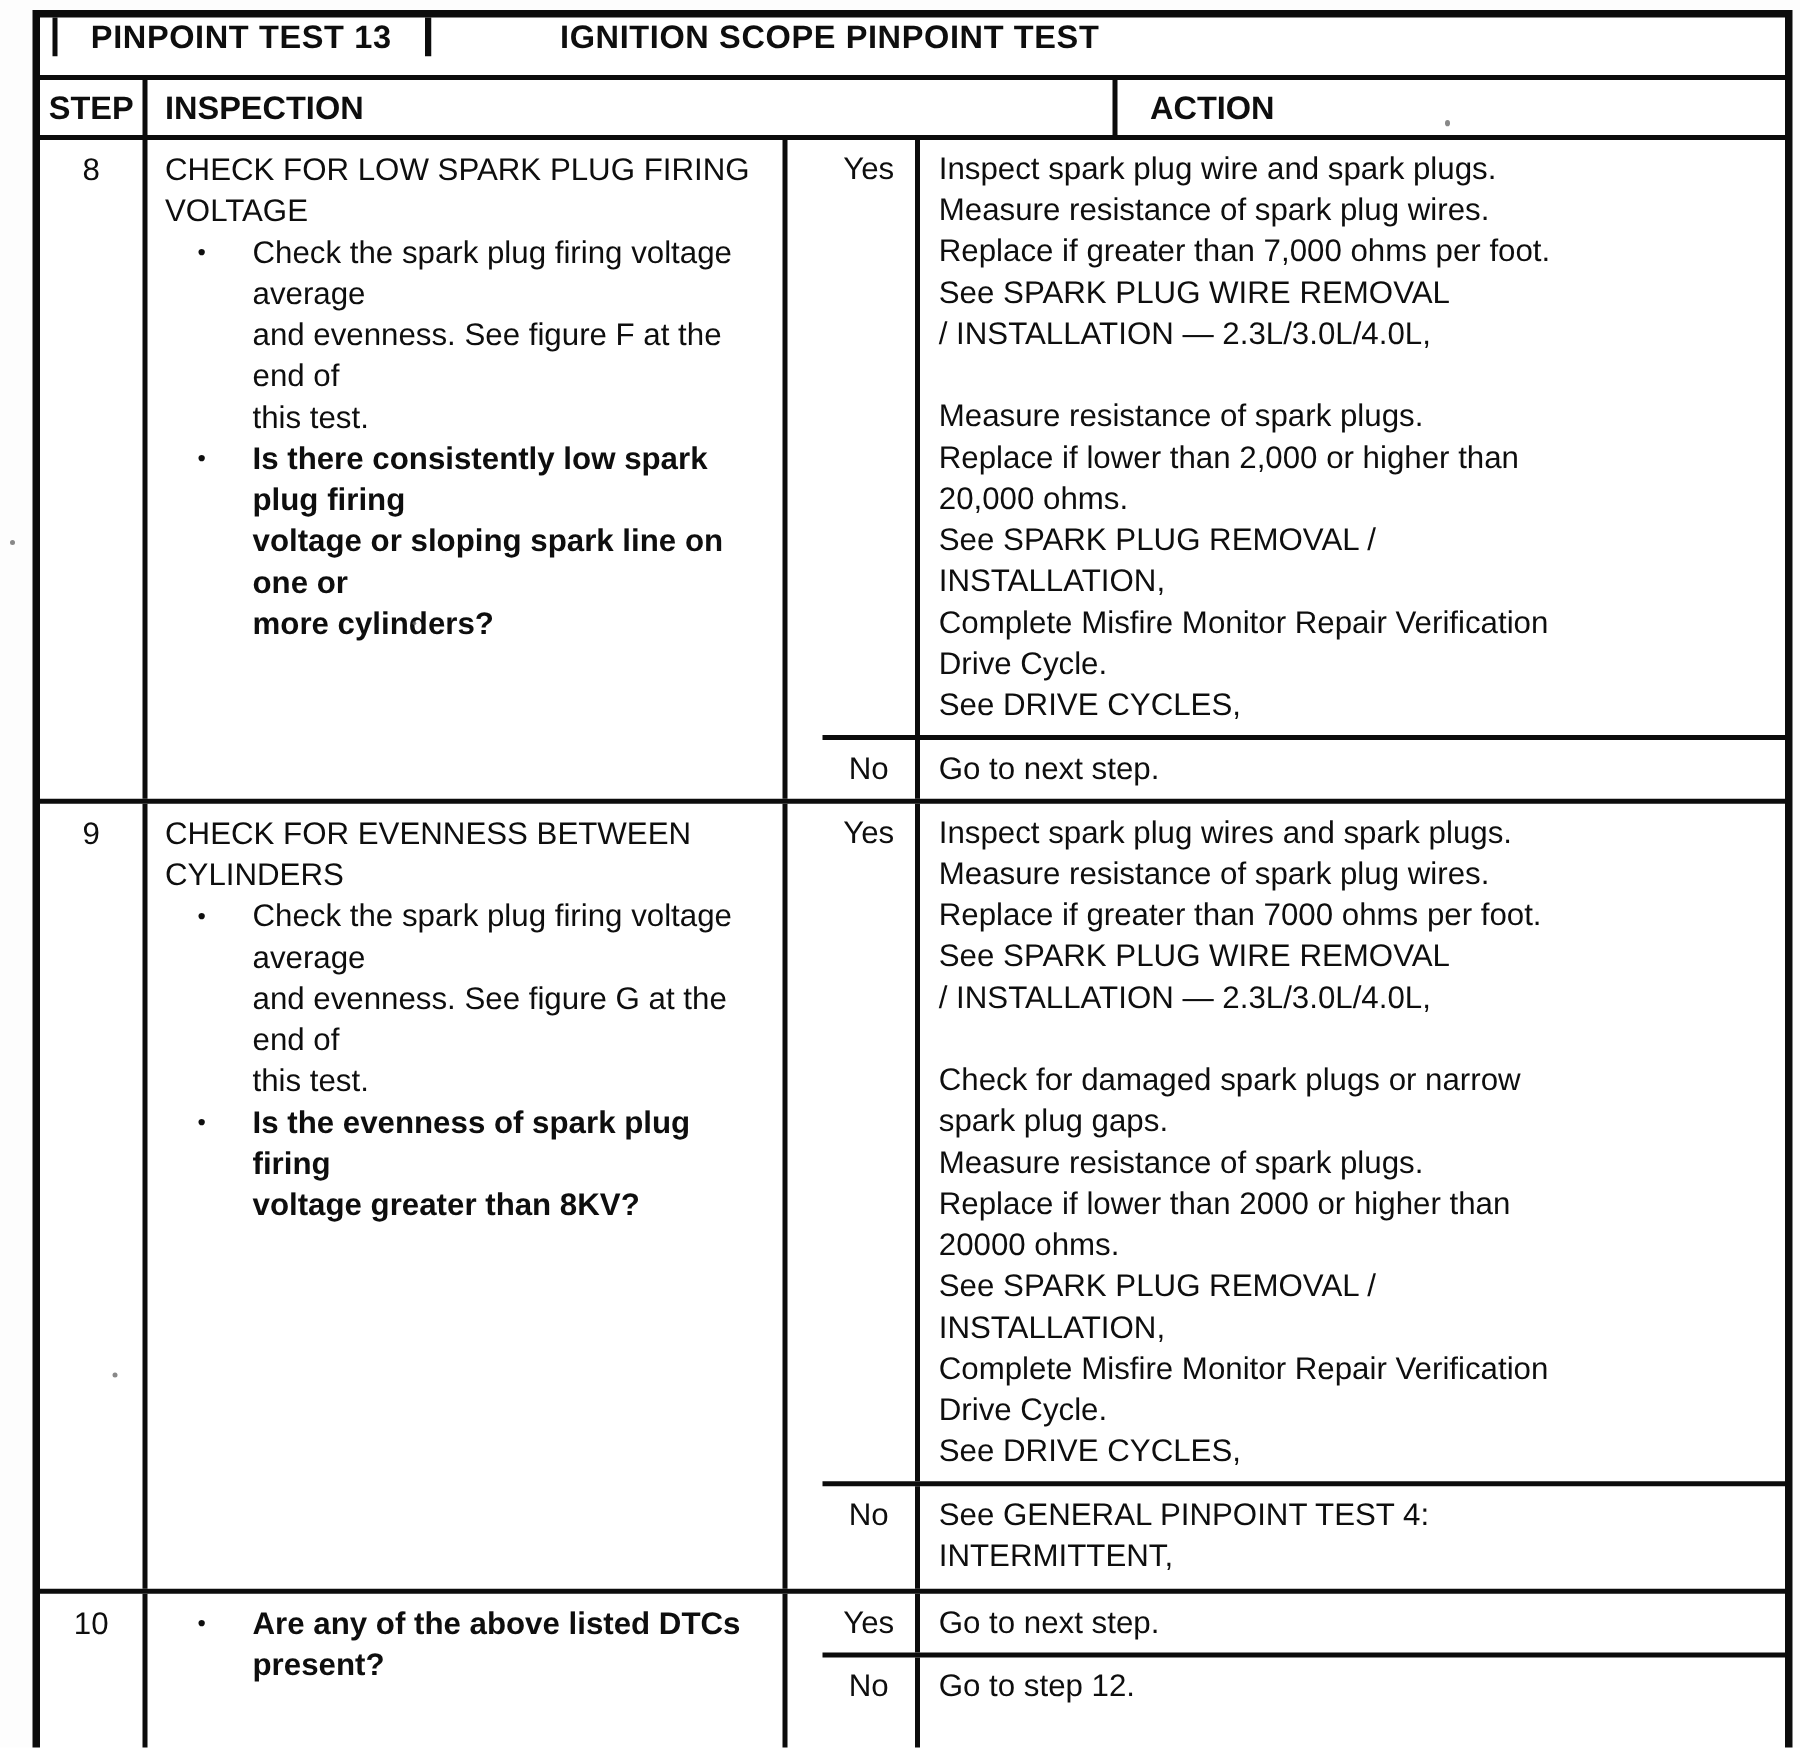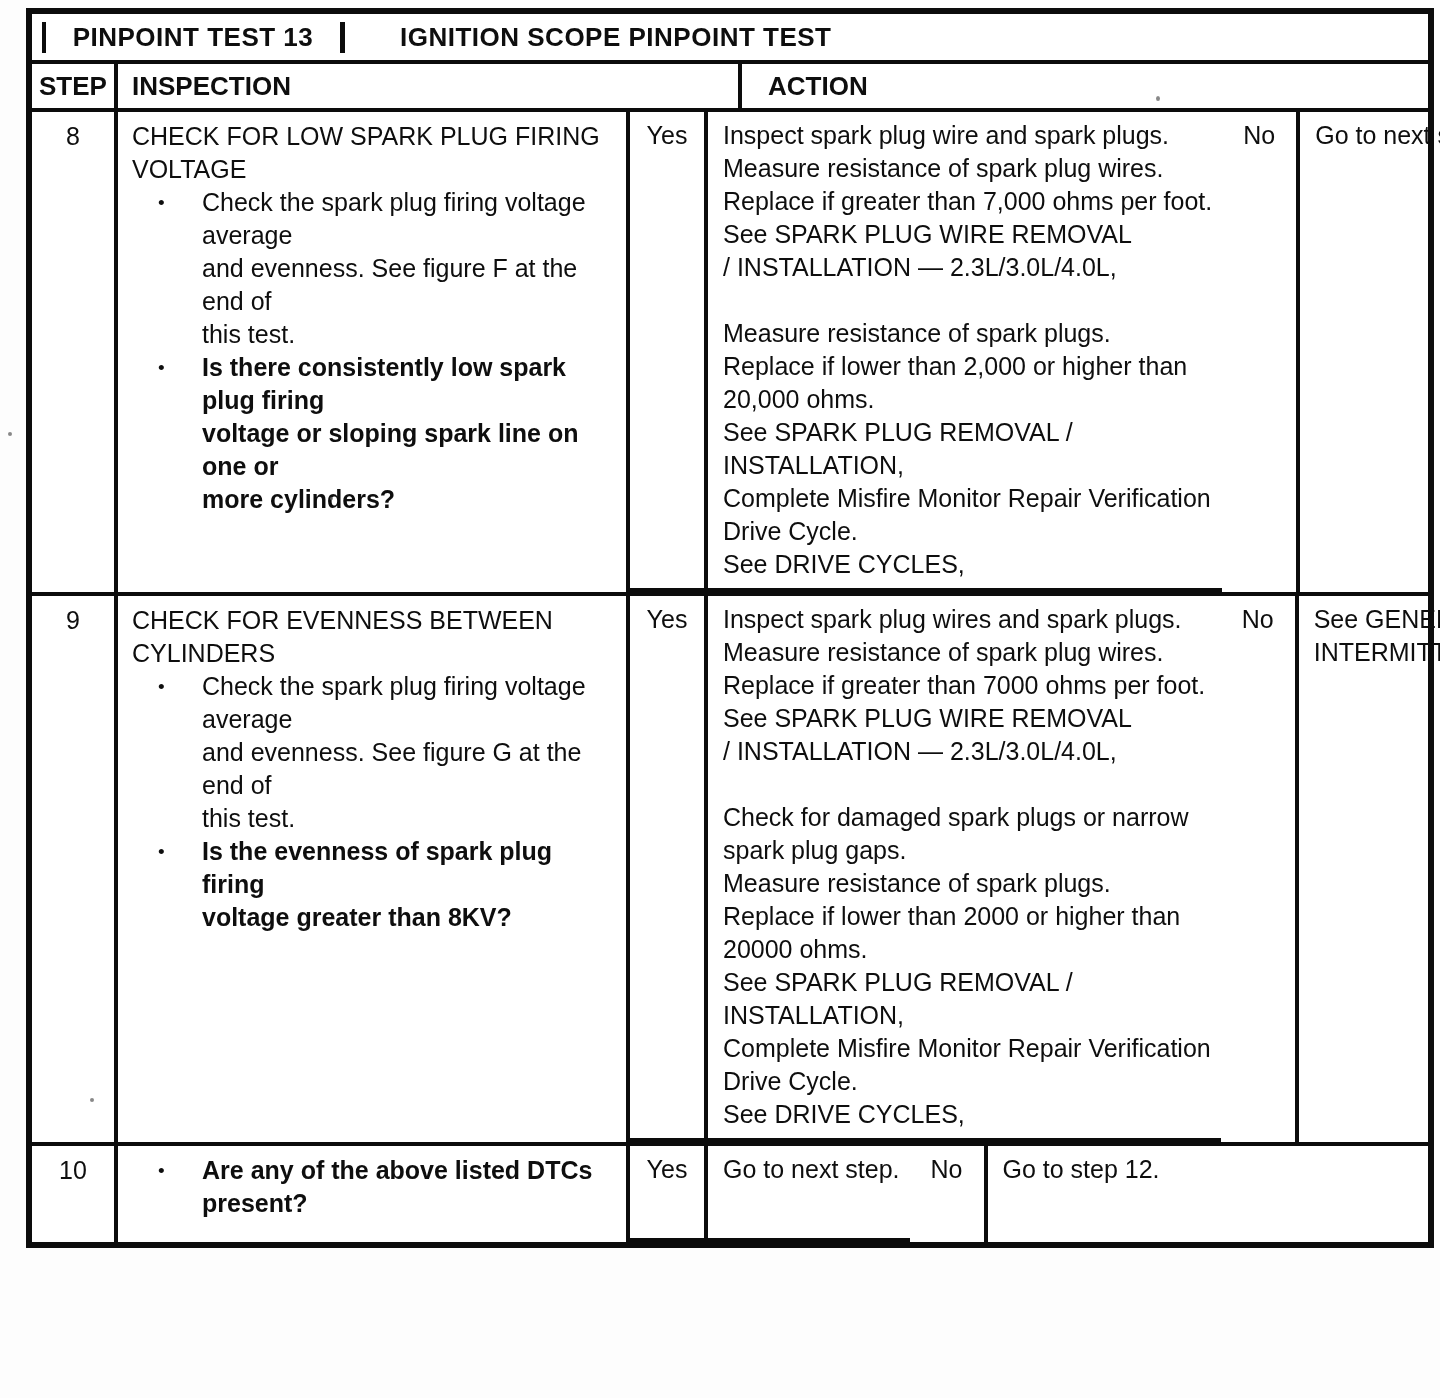--- a/index.html
+++ b/index.html
@@ -19,23 +19,24 @@
     position: absolute;
     left: 26px;
     top: 8px;
     width: 1408px;
     border: 6px solid #0c0c0c;
     background: #ffffff;
   }
   
   .h1row {
     display: flex;
-    align-items: center;
+    align-items: flex-start;
     border-bottom: 4px solid #0c0c0c;
     height: 50px;
+    gap: 48px;
   }
   .h1-testid {
     margin-left: 10px;
     width: 303px;
     border-left: 4px solid #0c0c0c;
     border-right: 5px solid #0c0c0c;
     font-weight: bold;
     font-size: 26px;
     display: flex;
     align-items: center;
@@ -63,21 +64,21 @@
     text-align: right;
   }
   .h2-step {
     width: 86px;
     border-right: 4px solid #0c0c0c;
     display: flex;
     align-items: center;
     justify-content: center;
   }
   .h2-inspection {
-    width: 624px;
+    width: 776px;
     border-right: 4px solid #0c0c0c;
     display: flex;
     align-items: center;
     padding-left: 14px;
   }
   .h2-action {
     flex: 1;
     display: flex;
     align-items: center;
     padding-left: 26px;
@@ -117,21 +118,22 @@
   }
   .btext {
     flex: 1;
     white-space: pre-line;
     padding-right: 6px;
   }
   .bullet.bold .btext { font-weight: bold; }
   .col-outcomes {
     flex: 1;
     display: flex;
-    flex-direction: row;
+    flex-direction: column;
+    padding-left: 28px;
   }
   .outcome {
     display: flex;
     align-items: stretch;
     border-bottom: 4px solid #0c0c0c;
     flex: 0 0 auto;
   }
   .outcome:last-child { border-bottom: none; flex: 1 0 auto; }
   .col-yn {
     width: 78px;

